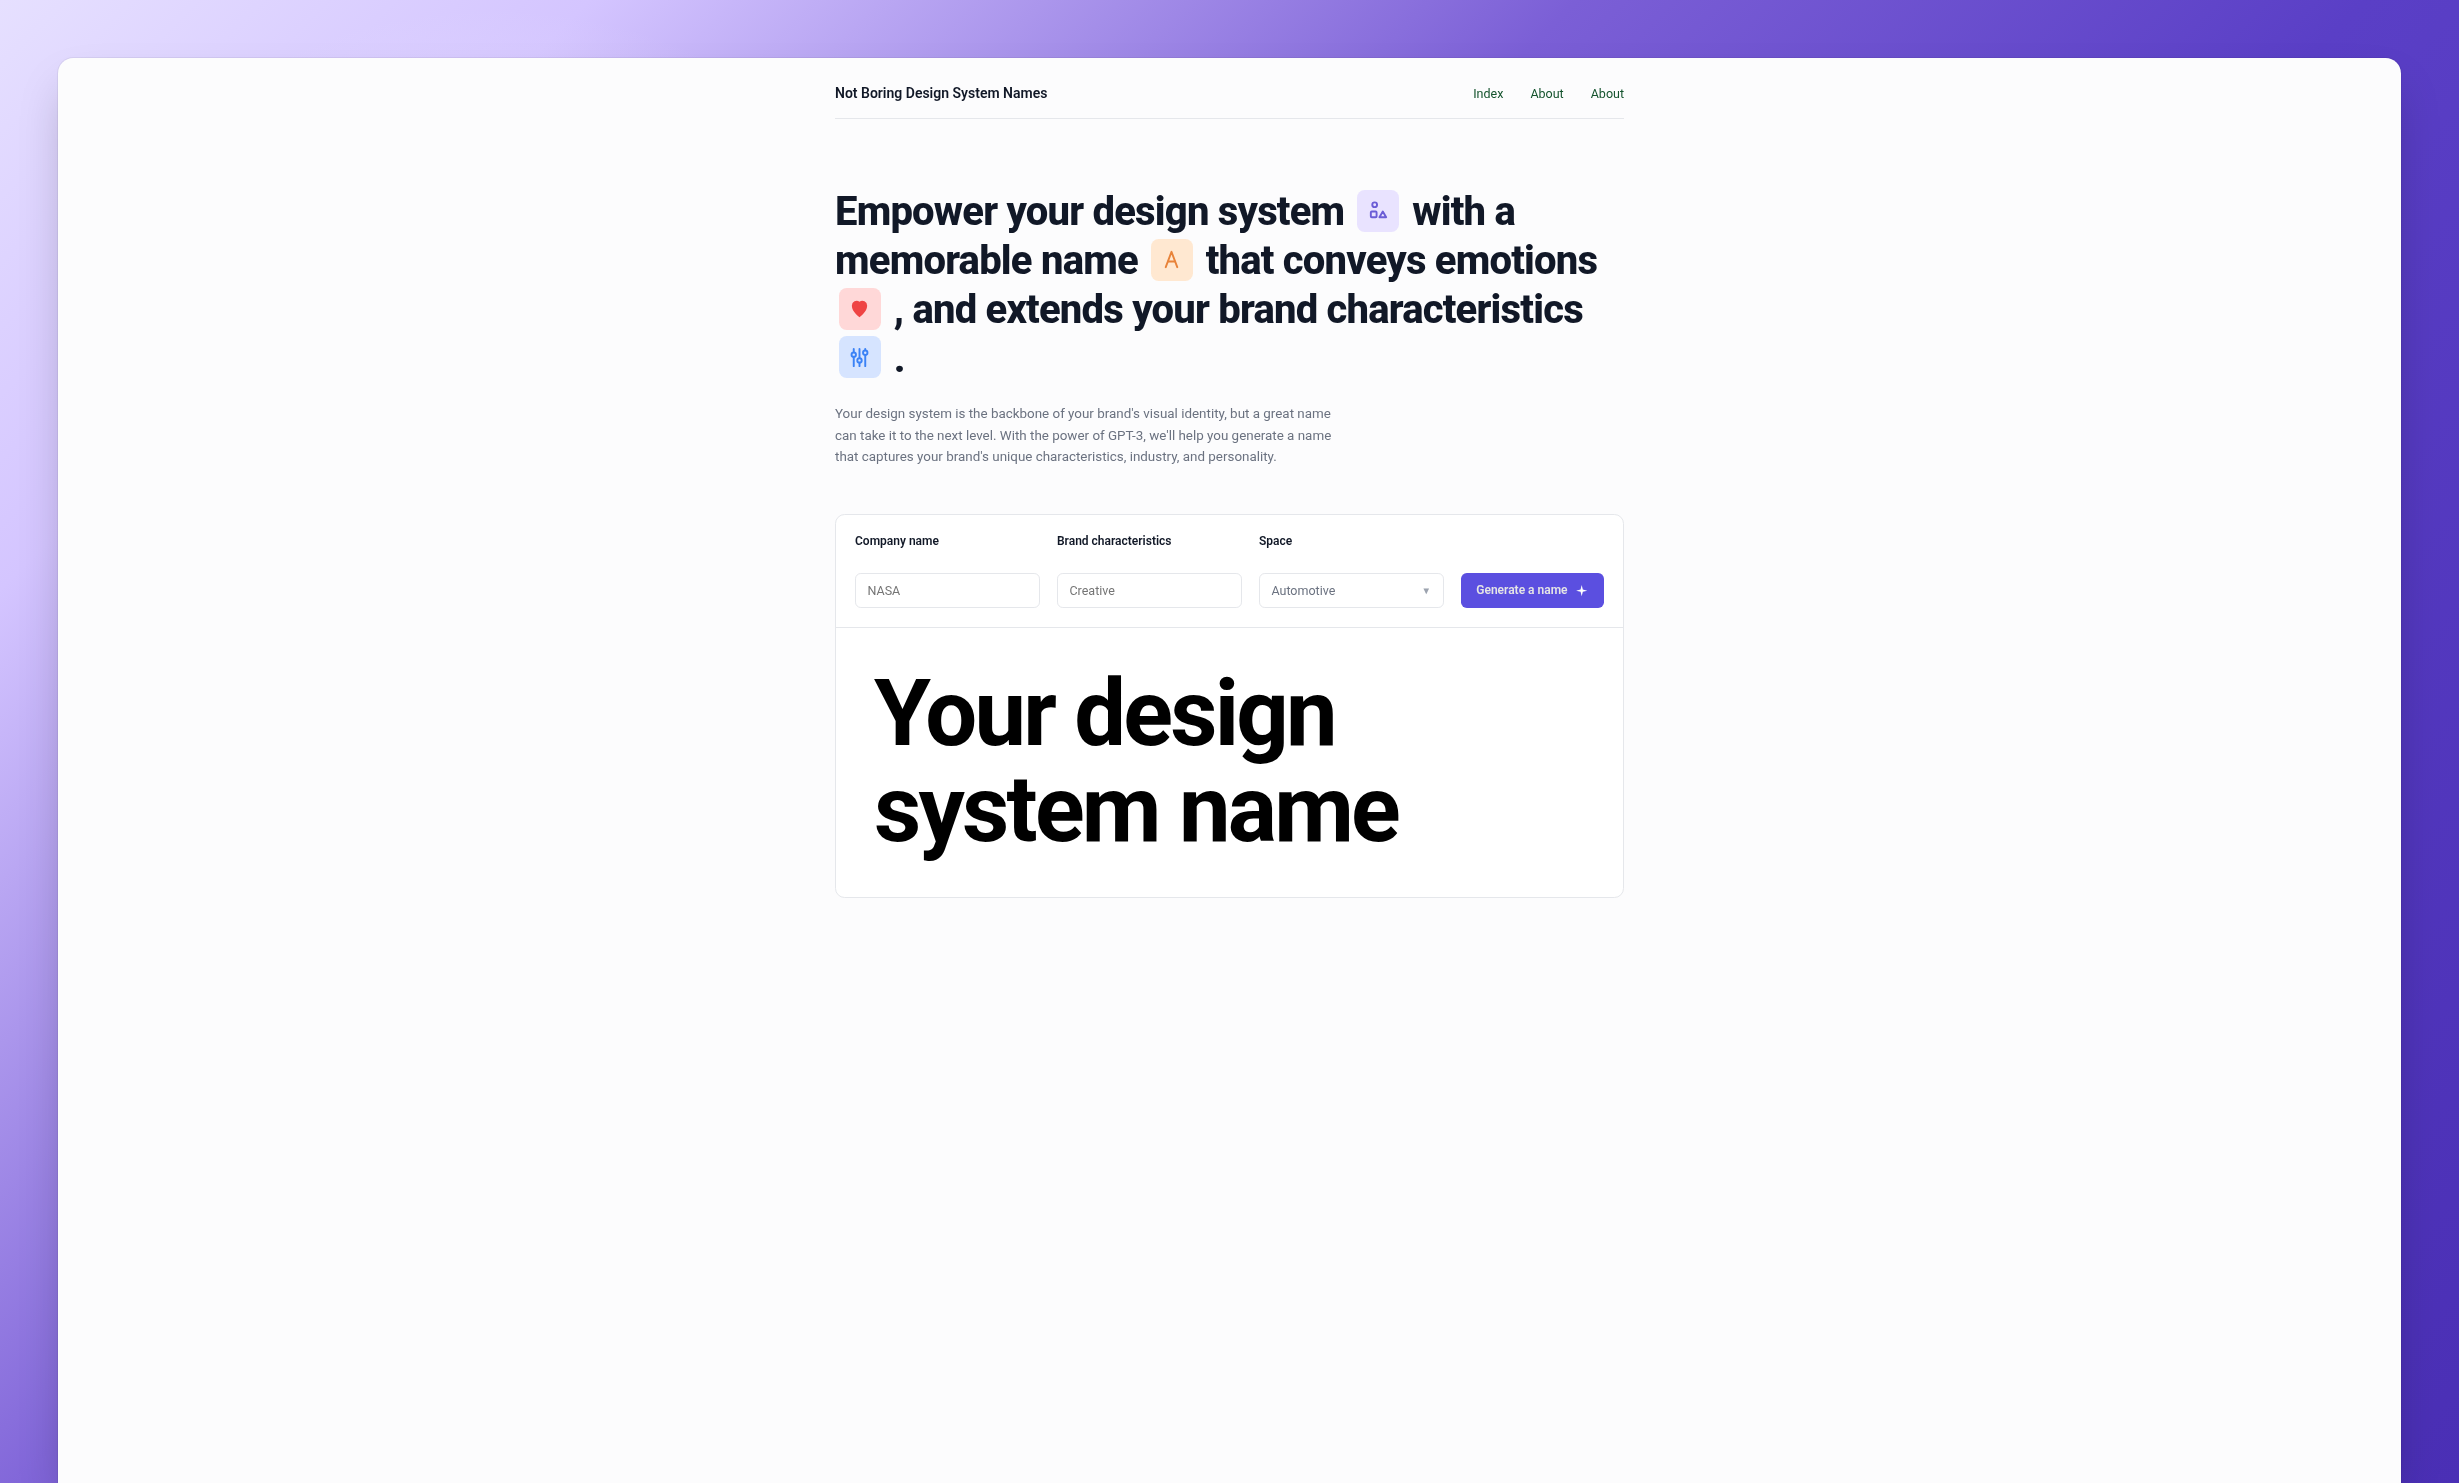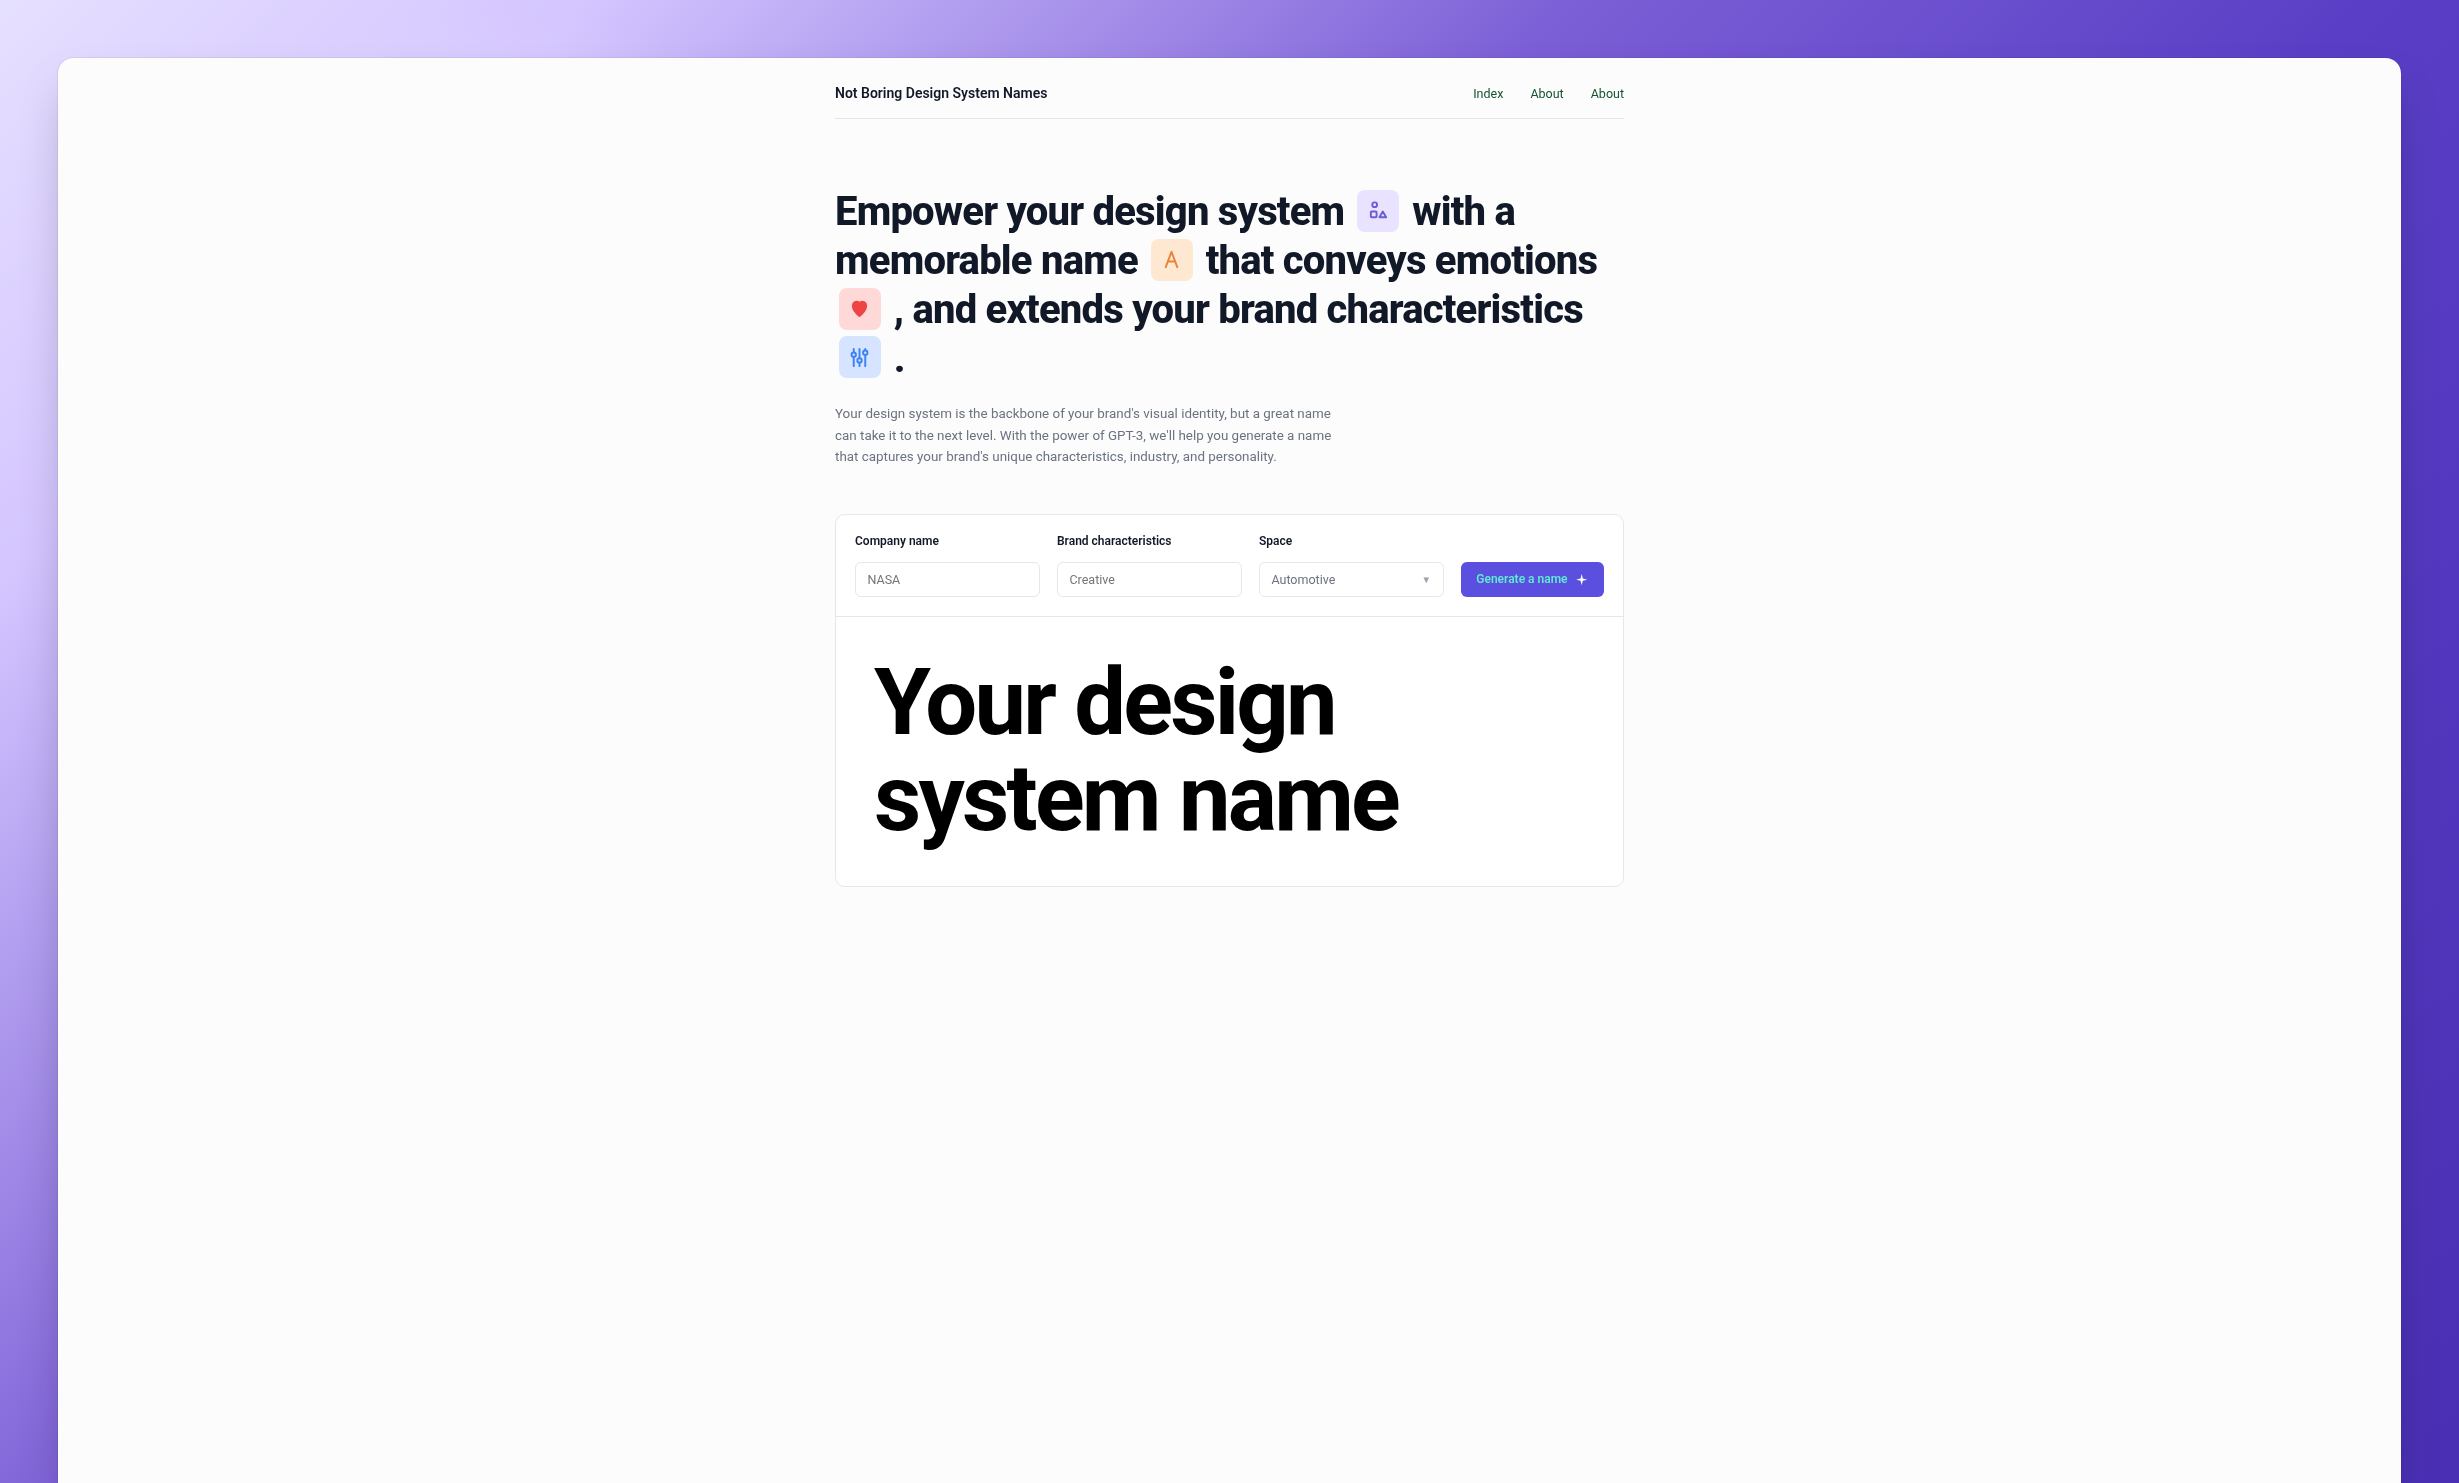--- a/index.html
+++ b/index.html
@@ -97,21 +97,21 @@
       display: flex;
       gap: 17.3px;
       padding: 19px;
       border-bottom: 1px solid #e5e7eb;
       align-items: flex-end;
     }
     .field {
       flex: 1;
       display: flex;
       flex-direction: column;
-      gap: 14px;
+      gap: 25px;
     }
     .field-label {
       font-size: 12px;
       font-weight: 600;
       color: #111827;
     }
     .field-input, .field-select {
       height: 35px;
       border: 1px solid #e5e7eb;
       border-radius: 5.8px;
@@ -128,21 +128,21 @@
       justify-content: space-between;
       cursor: pointer;
     }
     .select-caret {
       color: #9ca3af;
       font-size: 9.6px;
     }
     .generate-btn {
       height: 35px;
       background: #5b4fe0;
-      color: #5eead4;
+      color: #e5e5e5;
       border: none;
       border-radius: 5.8px;
       padding: 0 15.4px;
       font-size: 12px;
       font-weight: 600;
       cursor: pointer;
       display: inline-flex;
       align-items: center;
       gap: 7.7px;
       font-family: inherit;

